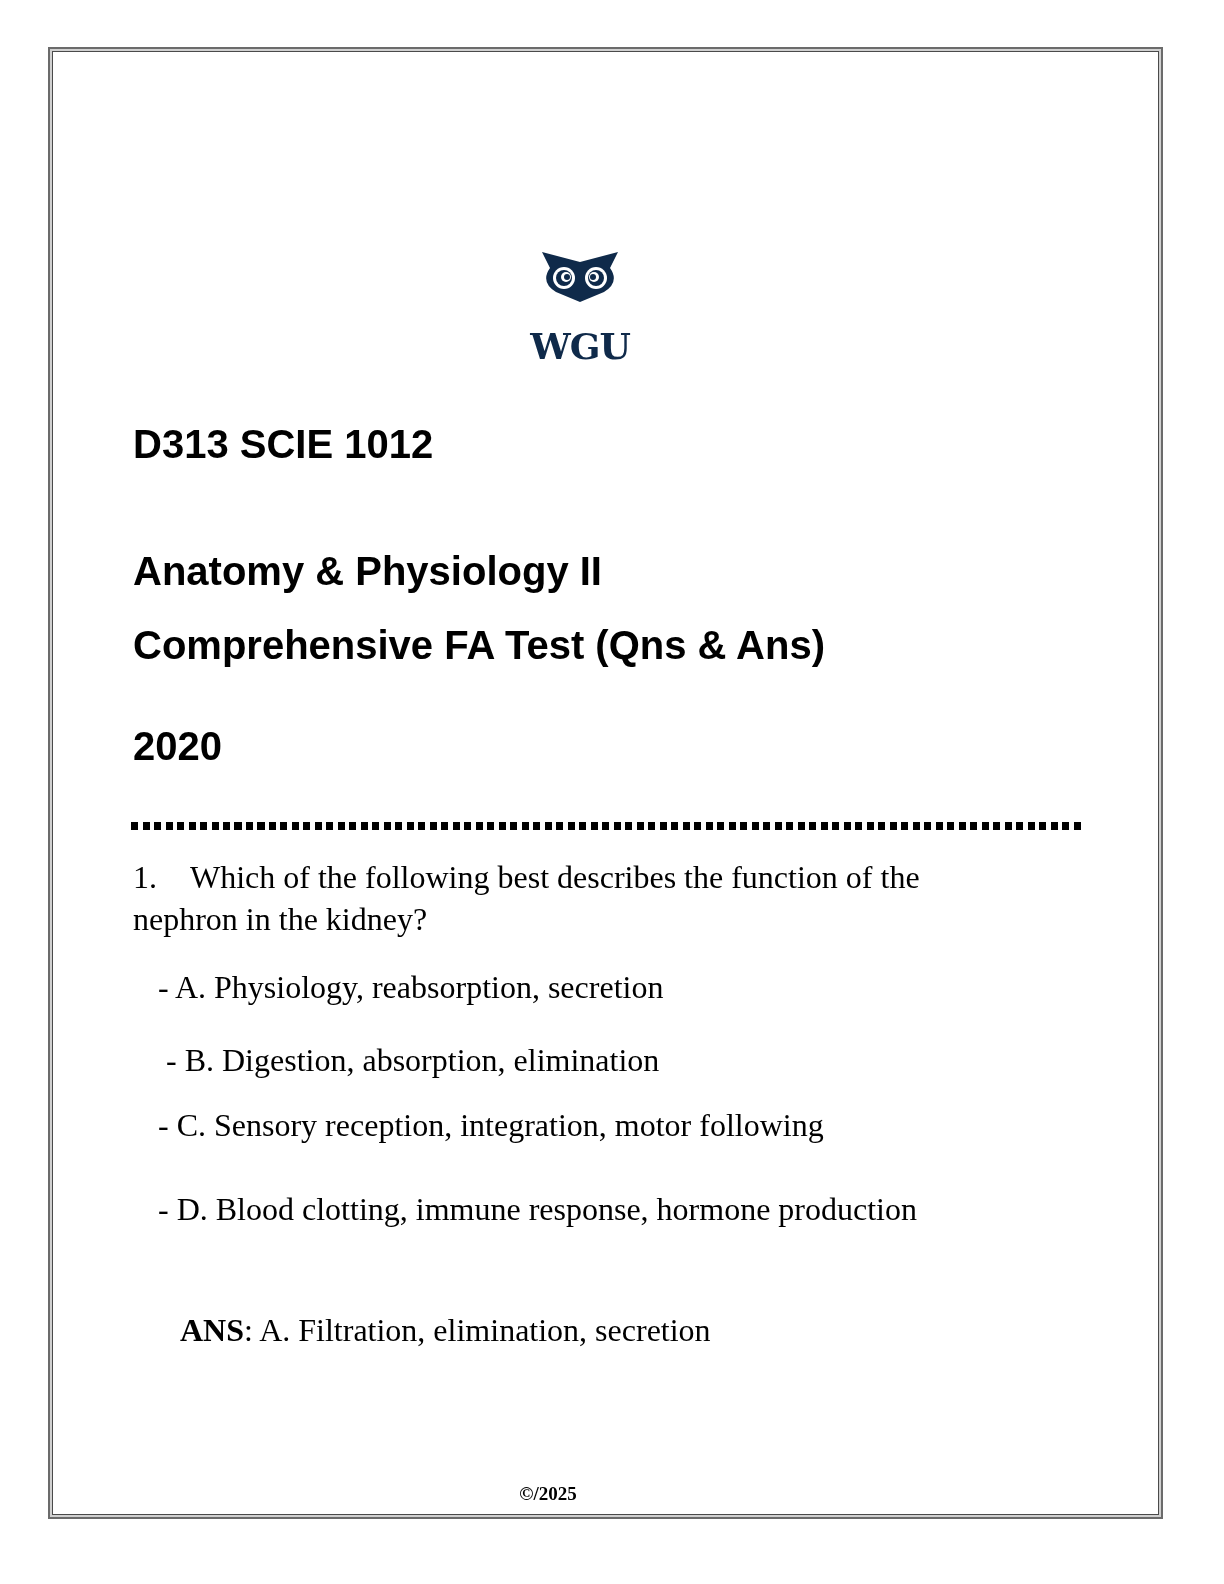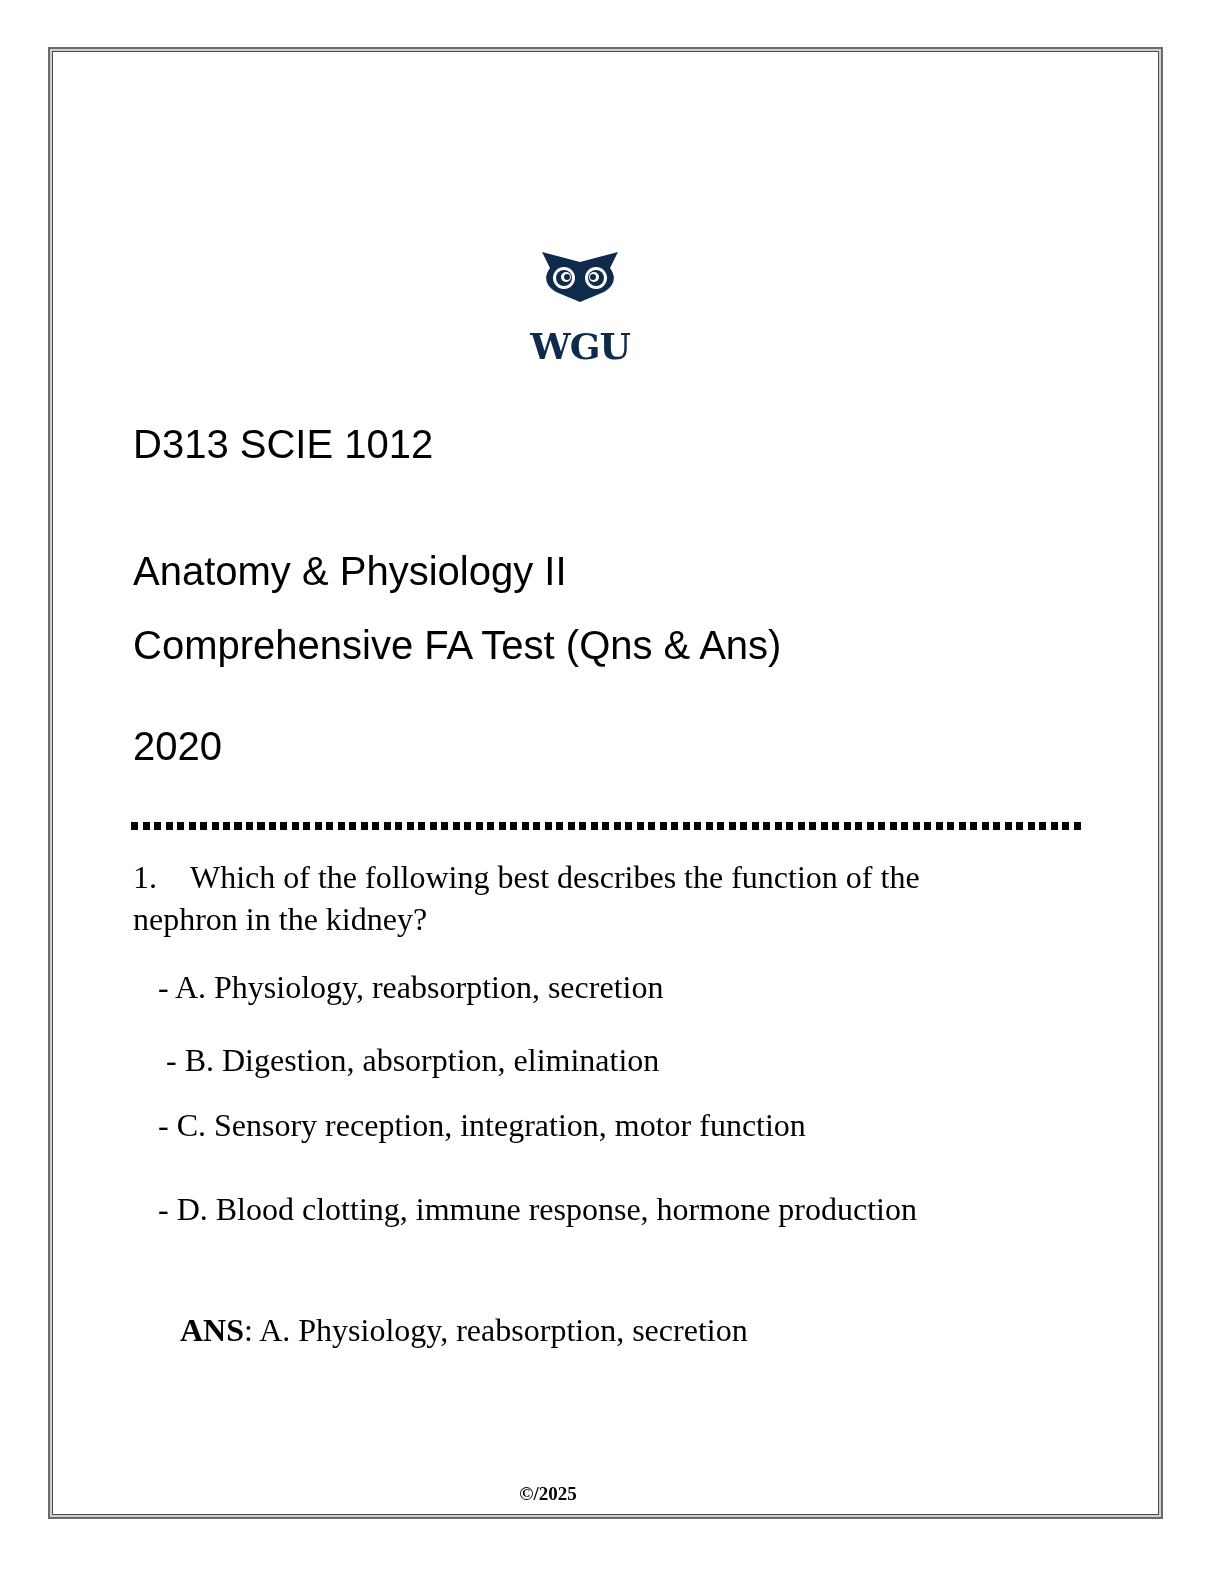--- a/index.html
+++ b/index.html
@@ -10,21 +10,21 @@
       box-shadow: inset 0 0 0 2px #d0d0d0, inset 0 0 0 3px #4a4a4a;
     }
     .logo { position: absolute; left: 524px; top: 248px; width: 112px; height: 100px; }
     .logo-text {
       position: absolute; left: 0; top: 52px; width: 112px; text-align: center;
       font-family: "DejaVu Serif", serif; font-weight: 900; font-size: 36px;
       color: #0f2a4a; letter-spacing: -1px; line-height: 44px; margin-top: 24px;
     }
     .title {
       position: absolute; left: 133px;
-      font-family: "Liberation Sans", sans-serif; font-weight: normal;
+      font-family: "Liberation Sans", sans-serif; font-weight: bold;
       font-size: 40px; color: #000; line-height: 48px; white-space: nowrap;
     }
     .dots {
       position: absolute; left: 131px; top: 822px; width: 953px; height: 8px;
       background-image: radial-gradient(circle, transparent 0, transparent 0);
       background: repeating-linear-gradient(to right, #000 0 7px, transparent 7px 11.5px);
     }
     .body-text {
       position: absolute; font-family: "Liberation Serif", serif;
       font-size: 32px; color: #000; line-height: 40px; white-space: nowrap;
@@ -61,18 +61,18 @@
 <div class="title" style="top:722px;">2020</div>
 
 <div class="dots"></div>
 
 <div class="body-text" style="left:133px;top:857px;">1.</div>
 <div class="body-text" style="left:190px;top:857px;">Which of the following best describes the function of the</div>
 <div class="body-text" style="left:133px;top:899px;">nephron in the kidney?</div>
 
 <div class="body-text" style="left:158px;top:967px;">- A. Physiology, reabsorption, secretion</div>
 <div class="body-text" style="left:158px;top:1040px;margin-left:8px;">- B. Digestion, absorption, elimination</div>
-<div class="body-text" style="left:158px;top:1105px;">- C. Sensory reception, integration, motor function</div>
+<div class="body-text" style="left:158px;top:1105px;">- C. Sensory reception, integration, motor following</div>
 <div class="body-text" style="left:158px;top:1174px;margin-top:15px;">- D. Blood clotting, immune response, hormone production</div>
 
-<div class="body-text" style="left:180px;top:1310px;"><span class="ans-label">ANS</span><span>: A. Physiology, reabsorption, secretion</span></div>
+<div class="body-text" style="left:180px;top:1310px;"><span class="ans-label">ANS</span><span>: A. Filtration, elimination, secretion</span></div>
 
 <div class="footer">©/2025</div>
 
 </body></html>

